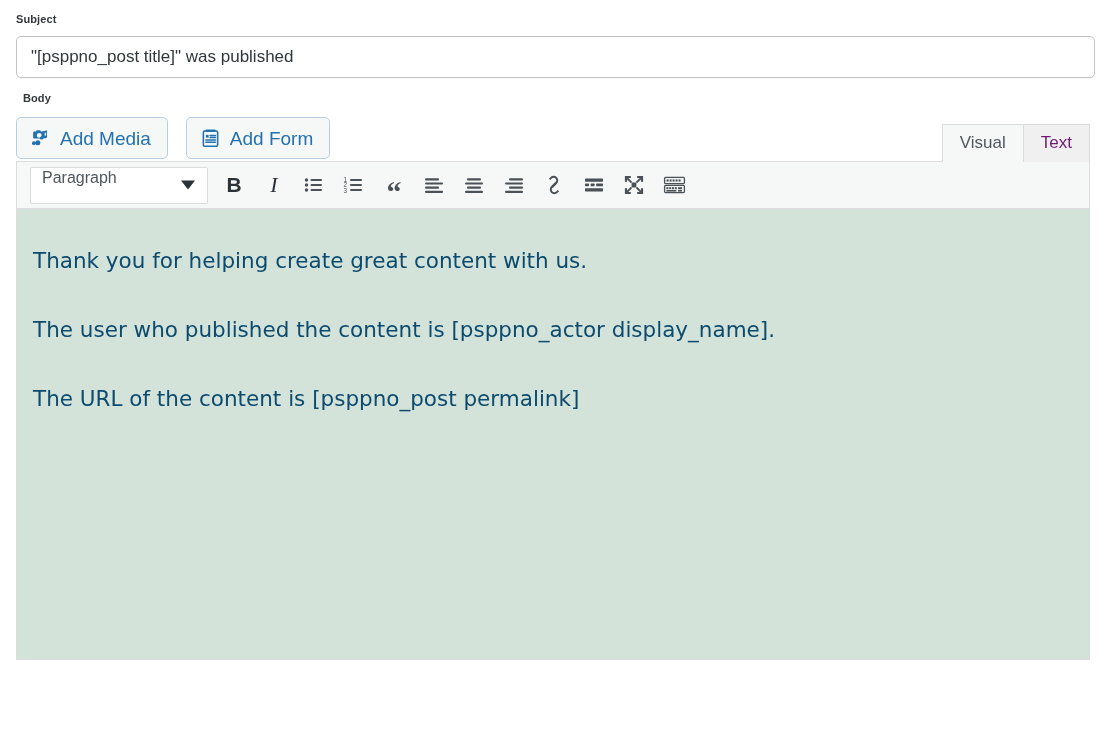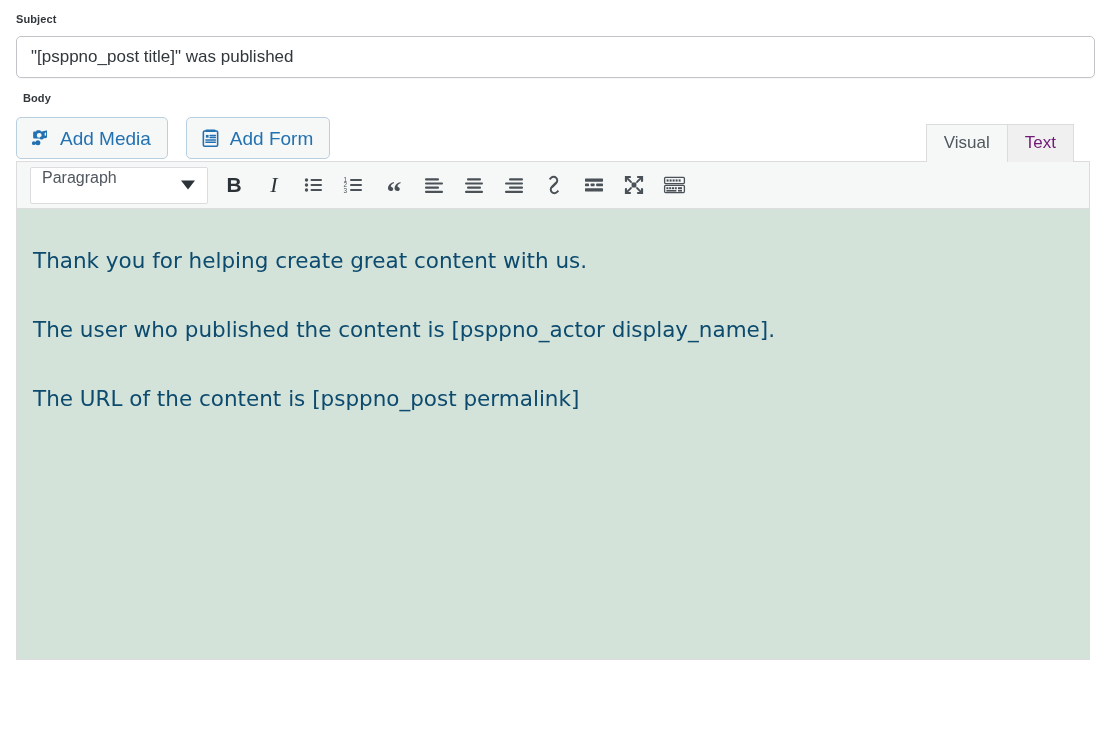--- a/index.html
+++ b/index.html
@@ -77,21 +77,21 @@
     font-size: 19px;
     line-height: 1;
     cursor: pointer;
     white-space: nowrap;
   }
   .media-btn svg { display: block; }
 
   
   .tabs {
     position: absolute;
-    right: 16px;
+    right: 0;
     bottom: -1px;
     display: flex;
     align-items: flex-end;
     z-index: 3;
   }
   .tab {
     font-size: 17px;
     color: #701a75;
     padding: 8px 17px 9px 17px;
     border: 1px solid #dcdcde;

